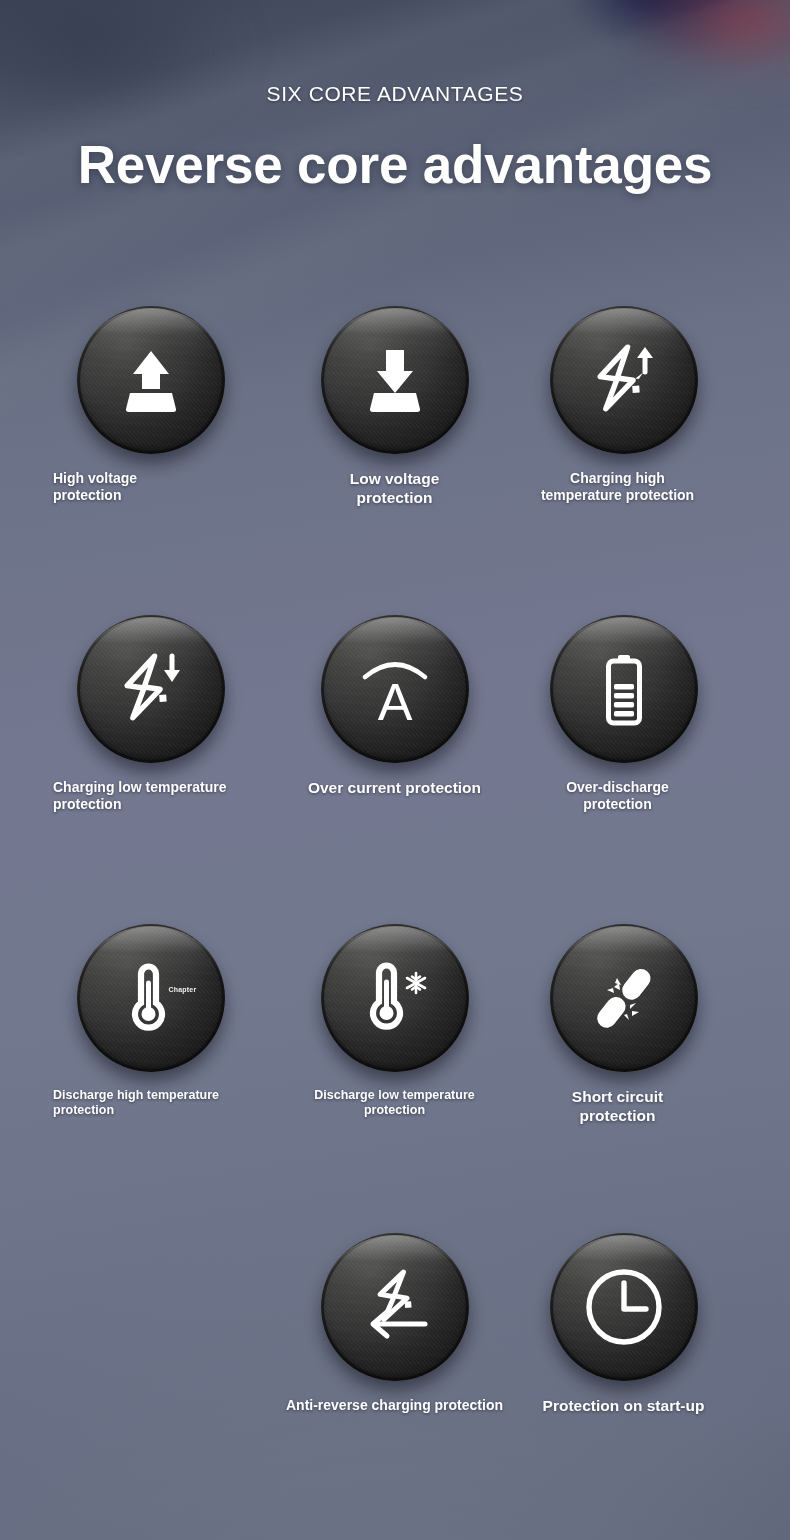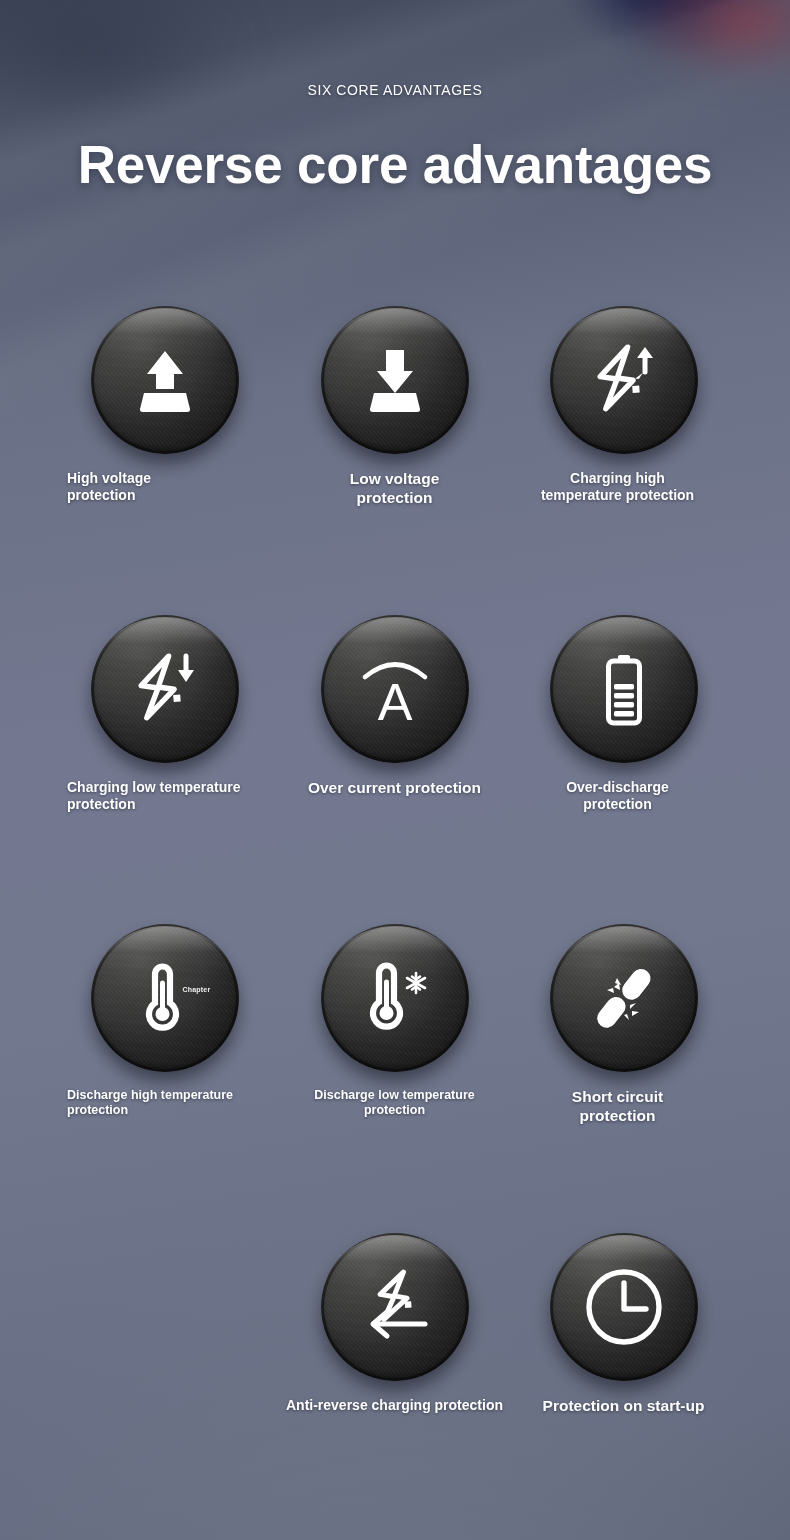--- a/index.html
+++ b/index.html
@@ -38,40 +38,40 @@
     border-radius:50%;
   }
   .blob-dim-left{
     position:absolute;left:-120px;top:-60px;width:420px;height:220px;
     background:radial-gradient(50% 50% at 50% 50%, rgba(46,52,70,0.55) 0%, rgba(54,60,78,0.0) 75%);
     filter:blur(20px);border-radius:50%;
   }
 
   .eyebrow{
     position:absolute;left:0;top:82px;width:790px;text-align:center;
-    color:#ffffff;font-size:14px;letter-spacing:0.6px;font-weight:400;
+    color:#ffffff;font-size:21px;letter-spacing:0.6px;font-weight:400;
     text-shadow:0 1px 3px rgba(20,24,36,0.55);
   }
   .headline{
     position:absolute;left:0;top:134px;width:790px;text-align:center;
     color:#ffffff;font-size:53px;font-weight:700;letter-spacing:-0.2px;
     text-shadow:0 2px 8px rgba(24,28,42,0.45);
   }
 
   .grid{
     position:absolute;left:0;top:300px;width:790px;
   }
   .row{
     position:relative;height:309px;
   }
   .cell{
     position:absolute;top:0;width:263px;
     display:flex;flex-direction:column;align-items:center;
   }
-  .cell.c0{left:33px;}
+  .cell.c0{left:19px;}
   .cell.c1{left:263px;}
   .cell.c2{left:492px;}
 
   .knob-wrap{
     position:relative;width:148px;height:148px;margin-top:6px;
   }
   .knob-shadow{
     position:absolute;left:-18px;top:-12px;width:184px;height:184px;border-radius:50%;
     background:radial-gradient(50% 50% at 50% 54%, rgba(24,26,34,0.58) 0%, rgba(30,33,43,0.34) 52%, rgba(60,64,80,0.0) 74%);
     filter:blur(10px);

